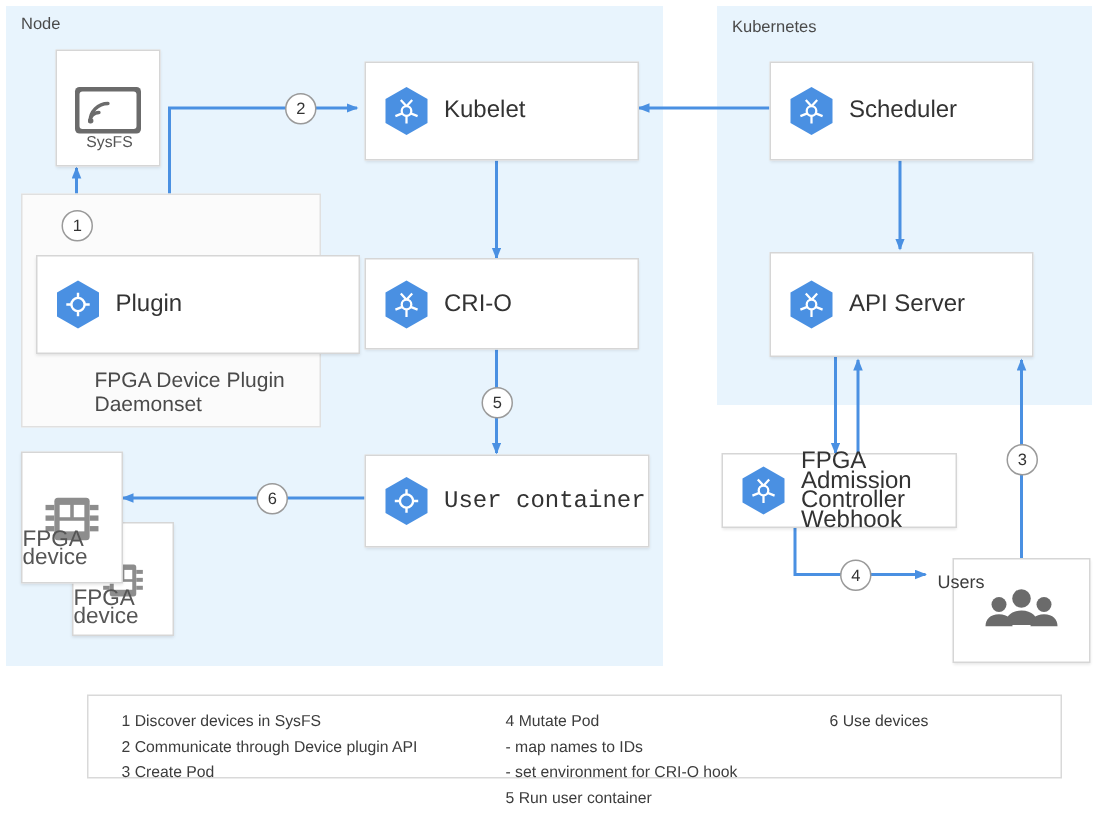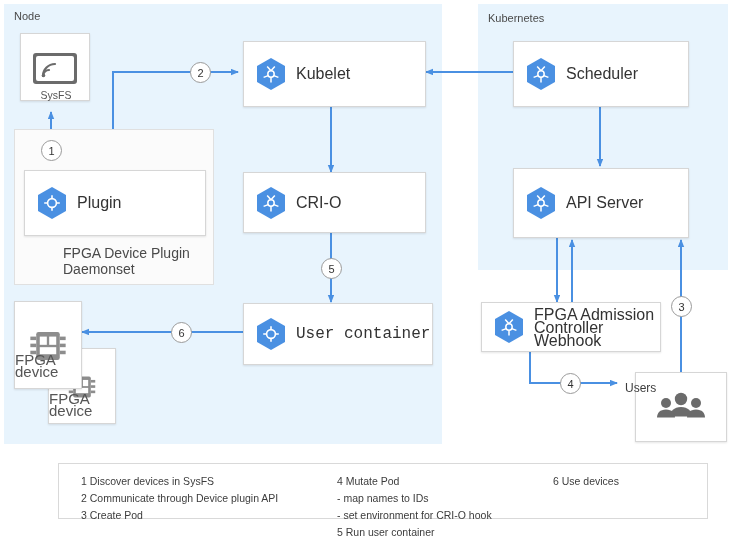--- a/index.html
+++ b/index.html
@@ -138,38 +138,38 @@
 
       <path d="M557,238 L557,302"></path>
       <path d="M572,302 L572,240"></path>
 
       <path d="M681,372 L681,240"></path>
 
       <path d="M530,352 L530,383 L617,383"></path>
     </g>
   </svg>
 
-  <div class="nodebox" style="left:20px;top:33px;width:70px;height:68px;flex-direction:column;justify-content:center;align-items:center;">
+  <div class="nodebox" style="left:37px;top:33px;width:70px;height:78px;flex-direction:column;justify-content:center;align-items:center;">
     <svg width="46" height="34" viewBox="0 0 46 34" style="margin-top:4px;">
       <rect x="1" y="1" width="44" height="31" rx="3" fill="#6b6b6b"></rect>
       <rect x="4" y="4" width="38" height="25" rx="2" fill="#ffffff"></rect>
       <g fill="none" stroke="#6b6b6b" stroke-width="2.2" stroke-linecap="round">
         <path d="M11,24 a12,12 0 0 1 12,-12"></path>
         <path d="M11,24 a6,6 0 0 1 6,-6"></path>
       </g>
       <circle cx="11.5" cy="23.5" r="1.8" fill="#6b6b6b"></circle>
     </svg>
     <div class="sysfs-label" style="left:0;top:55px;">SysFS</div>
   </div>
 
   <div class="subpanel" style="left:14px;top:129px;width:200px;height:156px;">
     <div class="cap">FPGA Device Plugin Daemonset</div>
   </div>
 
-  <div class="nodebox" style="left:24px;top:170px;width:182px;height:66px;">
+  <div class="nodebox" style="left:24px;top:170px;width:216px;height:66px;">
     <span class="hexwrap">
       <svg width="32" height="34" viewBox="0 0 32 34">
         <path d="M16,1 L30,9 L30,25 L16,33 L2,25 L2,9 Z" fill="#4a90e2"></path>
         <g stroke="#ffffff" stroke-width="1.6" fill="none">
           <circle cx="16" cy="17" r="4.4"></circle>
           <path d="M16,12.6 L16,9.2 M16,21.4 L16,24.8 M11.6,17 L8.2,17 M20.4,17 L23.8,17"></path>
         </g>
       </svg>
     </span>
     <span class="lbl">Plugin</span>
@@ -275,21 +275,21 @@
         <path d="M16,1 L30,9 L30,25 L16,33 L2,25 L2,9 Z" fill="#4a90e2"></path>
         <g stroke="#ffffff" stroke-width="1.5" fill="none">
           <circle cx="16" cy="17" r="3.2"></circle>
           <path d="M16,13.8 L12.2,9.6 M16,13.8 L19.8,9.6 M13.2,18.6 L8.6,20.4 M18.8,18.6 L23.4,20.4 M16,20.2 L16,25.4"></path>
         </g>
       </svg>
     </span>
     <span class="lbl">API Server</span>
   </div>
 
-  <div class="nodebox" style="left:481px;top:302px;width:180px;height:50px;">
+  <div class="nodebox" style="left:481px;top:302px;width:157px;height:50px;">
     <span class="hexwrap">
       <svg width="32" height="34" viewBox="0 0 32 34">
         <path d="M16,1 L30,9 L30,25 L16,33 L2,25 L2,9 Z" fill="#4a90e2"></path>
         <g stroke="#ffffff" stroke-width="1.5" fill="none">
           <circle cx="16" cy="17" r="3.2"></circle>
           <path d="M16,13.8 L12.2,9.6 M16,13.8 L19.8,9.6 M13.2,18.6 L8.6,20.4 M18.8,18.6 L23.4,20.4 M16,20.2 L16,25.4"></path>
         </g>
       </svg>
     </span>
     <span class="lbl" style="line-height:13px;">

